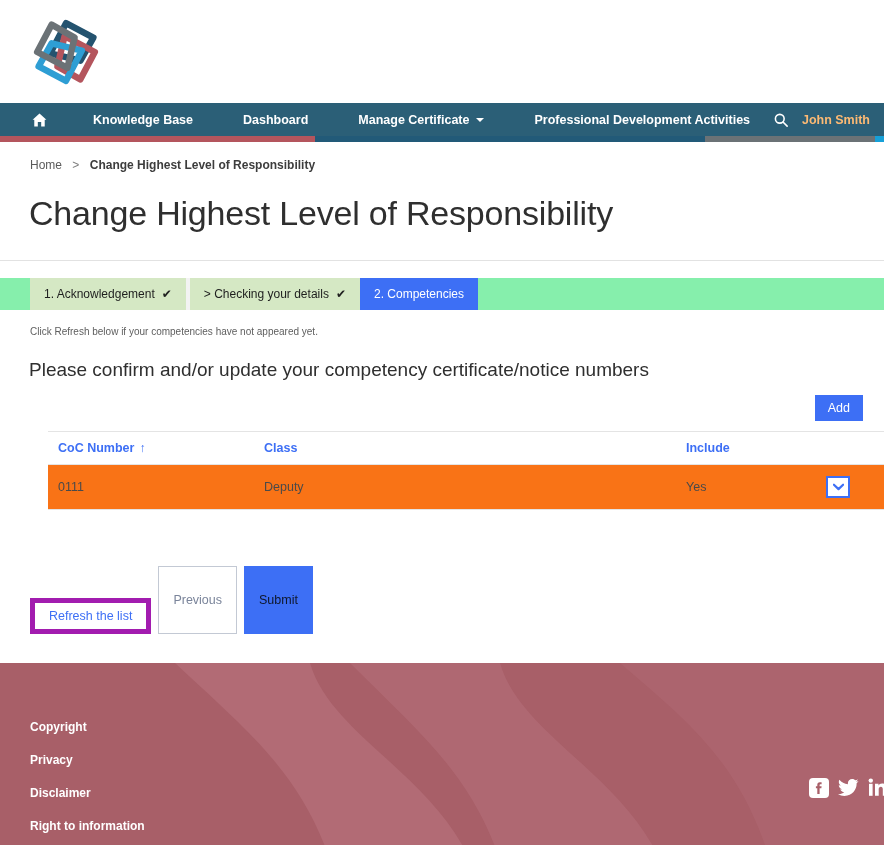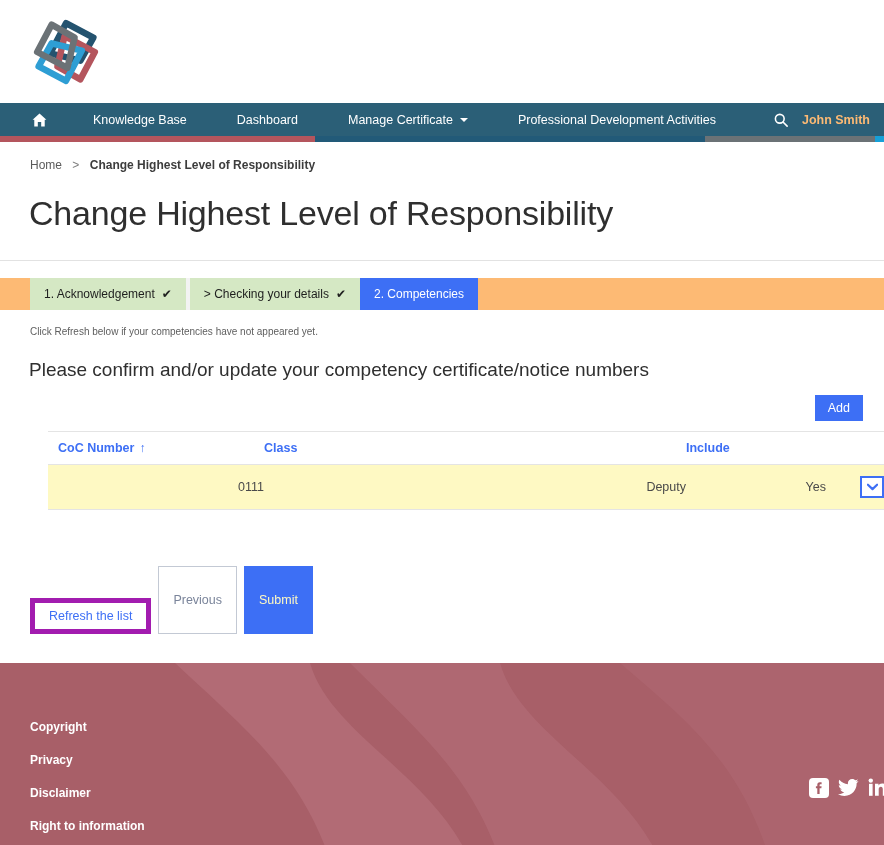--- a/index.html
+++ b/index.html
@@ -52,21 +52,21 @@
   .nav-home {
     color: #ffffff;
     margin-right: 18px;
     display: inline-flex;
     align-items: center;
     cursor: pointer;
   }
   .nav-item {
     color: #ffffff;
     font-size: 12.5px;
-    font-weight: normal;
+    font-weight: bold;
     margin-right: 22px;
     white-space: nowrap;
     cursor: pointer;
     display: inline-flex;
     align-items: center;
     gap: 5px;
     padding-left: 28px;
   }
   .caret-down {
     width: 0; height: 0;
@@ -117,21 +117,21 @@
     letter-spacing: -0.2px;
   }
   .title-rule {
     margin-top: 27px;
     border-top: 1px solid #e2e2e2;
   }
 
   
   .stepbar {
     display: flex;
-    background: #fdba74;
+    background: #86efac;
     height: 32px;
     margin-top: 17px;
     width: 100%;
   }
   .step {
     display: flex;
     align-items: center;
     font-size: 12px;
     padding: 0 14px;
     white-space: nowrap;
@@ -194,24 +194,23 @@
   .col-act   { width: 58px; }
   .sort-arrow {
     color: #3d6ff5;
     margin-left: 5px;
     font-size: 12px;
   }
   table.coc tbody td {
     font-size: 12.5px;
     color: #4a4a4a;
     padding: 11px 0;
-    background: #fef9c3;
+    background: #f97316;
     border-bottom: 1px solid #e4e4e4;
     vertical-align: middle;
-    text-align: right;
   }
   table.coc tbody td.cell-coc { padding-left: 10px; }
   .dd-btn {
     width: 24px; height: 22px;
     border: 2px solid #3d6ff5;
     background: #ffffff;
     display: inline-flex;
     align-items: center;
     justify-content: center;
     cursor: pointer;
@@ -226,21 +225,21 @@
   }
   .btn {
     font-family: "Liberation Sans", sans-serif;
     font-size: 12.5px;
     padding: 6px 14px;
     cursor: pointer;
     background: #ffffff;
   }
   .btn-outline-primary { border: 5px solid #a21caf; color: #3d6ff5; margin-top: 32px; }
   .btn-outline-muted   { border: 1px solid #c3c9d4; color: #7a849a; }
-  .btn-primary { border: 1px solid #3d6ff5; background: #3d6ff5; color: #fef9c3; }
+  .btn-primary { border: 1px solid #3d6ff5; background: #3d6ff5; color: #0f172a; }
 
   
   .footer {
     position: relative;
     margin-top: 29px;
     height: 197px;
     background: #a85f68;
     overflow: hidden;
   }
   .footer-waves {

